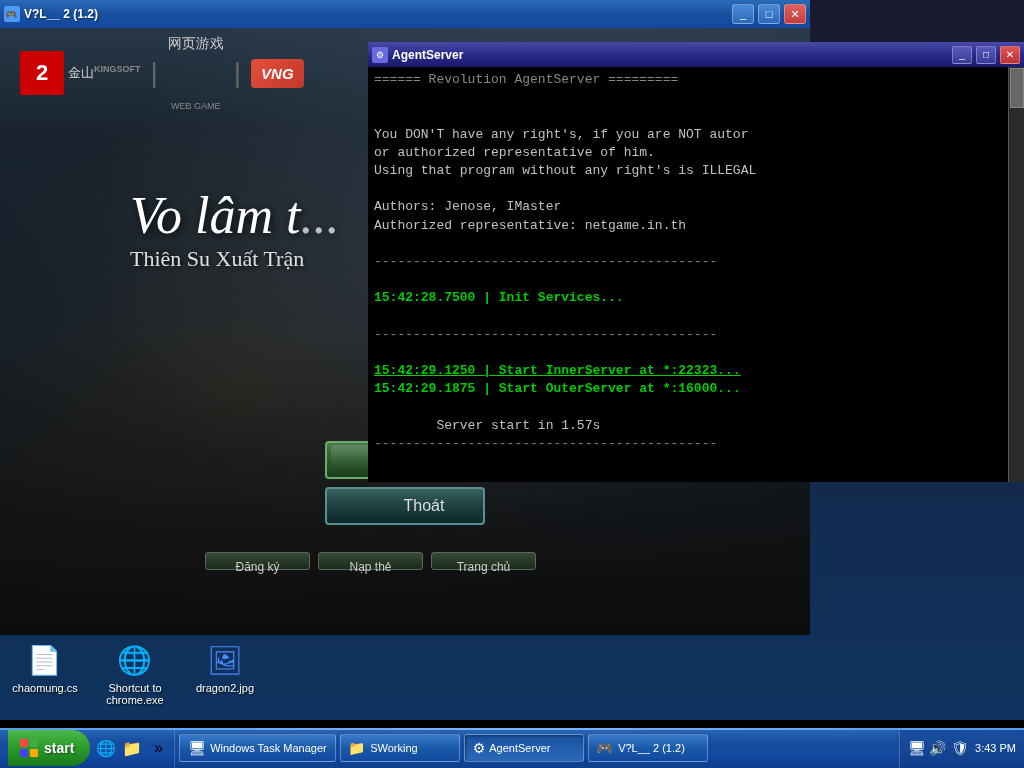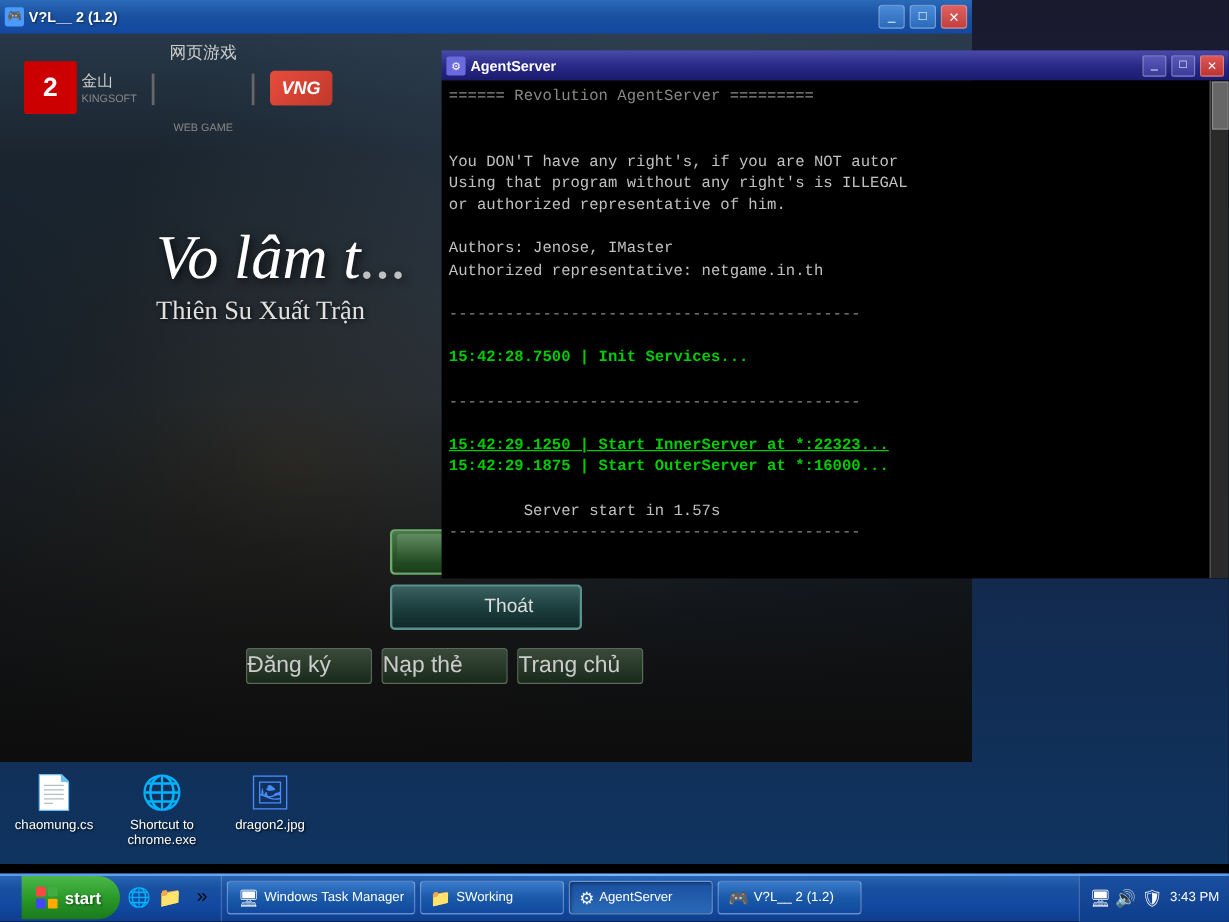--- a/index.html
+++ b/index.html
@@ -136,27 +136,28 @@
       position: absolute;
       bottom: 65px;
       left: 50%;
       transform: translateX(-200px);
       display: flex;
       gap: 8px;
     }
 
     .game-nav-btn {
       width: 105px;
-      height: 30px;
+      height: 18px;
       background: linear-gradient(180deg, #3a4a3a 0%, #1a2a1a 100%);
       border: 1px solid #5a6a5a;
       border-radius: 3px;
       color: #ccc;
-      font-size: 19px;
-      cursor: pointer;
+      font-size: 12px;
+      cursor: pointer;
+      text-align: center;
       line-height: 28px;
     }
 
     
     #main-window {
       position: absolute;
       top: 0; left: 0;
       width: 810px;
     }
 
@@ -355,21 +356,21 @@
       border: none;
       border-radius: 0 18px 18px 0;
       color: white;
       font-size: 14px;
       font-weight: bold;
       padding: 0 16px 0 12px;
       cursor: pointer;
       display: flex;
       align-items: center;
       gap: 6px;
-      margin-left: 18px;
+      margin-left: 8px;
       text-shadow: 1px 1px 2px rgba(0,0,0,0.5);
     }
 
     .start-logo {
       width: 18px;
       height: 18px;
       display: grid;
       grid-template-columns: 1fr 1fr;
       gap: 1px;
     }
@@ -479,23 +480,23 @@
 
   <div id="game-bg">
     <div class="game-bg-overlay"></div>
     <div class="landscape"></div>
 
     <div id="logo-area">
       <div style="display:flex;align-items:center;gap:4px;">
         <div style="background:#cc0000;width:44px;height:44px;display:flex;align-items:center;justify-content:center;border-radius:2px;">
           <span style="color:white;font-size:22px;font-weight:bold;">2</span>
         </div>
-        <div style="display:flex;flex-direction:column;">
+        <div style="display:flex;flex-direction:row;">
           <span style="color:#ccc;font-size:13px;font-family:serif;">金山</span>
-          <span style="color:#888;font-size:9px;">KINGSOFT</span>
+          <span style="color:#888;font-size:9px;font-weight:bold;">KINGSOFT</span>
         </div>
       </div>
       <span style="color:#666;font-size:28px;margin:0 2px;">|</span>
       <div style="display:flex;flex-direction:column;align-items:center;">
         <span style="color:#ccc;font-size:14px;font-family:serif;">网页游戏</span>
         <span style="color:#888;font-size:9px;margin-top:48px;">WEB GAME</span>
       </div>
       <span style="color:#666;font-size:28px;margin:0 2px;">|</span>
       <div style="background:linear-gradient(135deg,#e74c3c,#c0392b);color:white;font-weight:bold;font-size:15px;padding:6px 10px;border-radius:4px;font-style:italic;">VNG</div>
     </div>
@@ -537,22 +538,22 @@
       <div class="agent-btn">□</div>
       <div class="agent-btn close">✕</div>
     </div>
     <div class="agent-console">
       <div class="console-text">
 
       <div class="console-line" style="color: rgb(136, 136, 136);">====== Revolution AgentServer =========</div>
           <div class="console-line"> </div>
           <div class="console-line"> </div>
           <div class="console-line">You DON'T have any right's, if you are NOT autor</div>
+          <div class="console-line">or authorized representative of him.</div>
           <div class="console-line">Using that program without any right's is ILLEGAL</div>
-          <div class="console-line">or authorized representative of him.</div>
           <div class="console-line"> </div>
           <div class="console-line">Authors: Jenose, IMaster</div>
           <div class="console-line">Authorized representative: netgame.in.th</div>
           <div class="console-line"> </div>
           <div class="console-line" style="color: rgb(136, 136, 136);">--------------------------------------------</div>
           <div class="console-line"> </div>
           <div class="console-line" style="color: rgb(0, 204, 0); font-weight: bold;">15:42:28.7500 | Init Services...</div>
           <div class="console-line"> </div>
           <div class="console-line" style="color: rgb(136, 136, 136);">--------------------------------------------</div>
           <div class="console-line"> </div>

